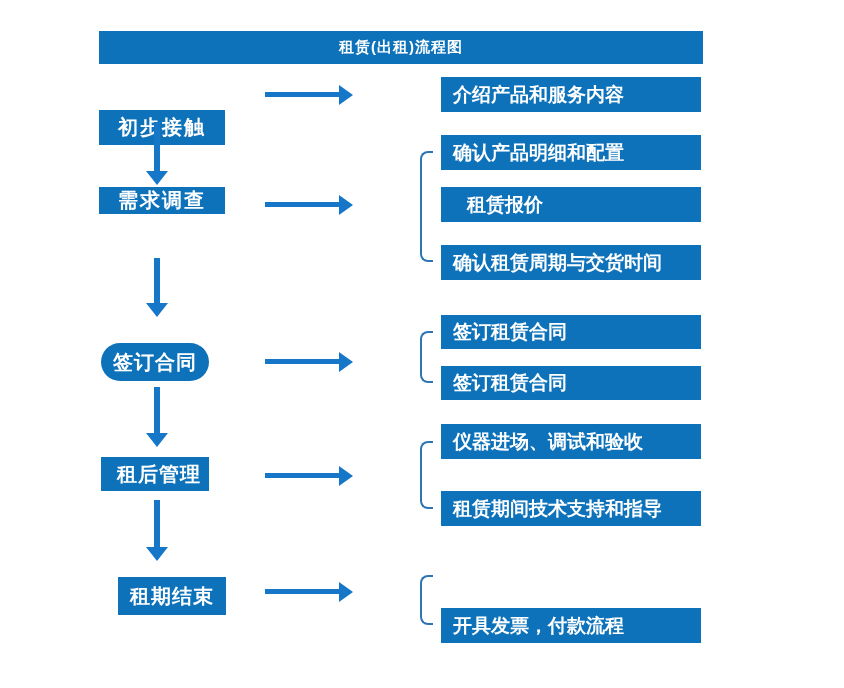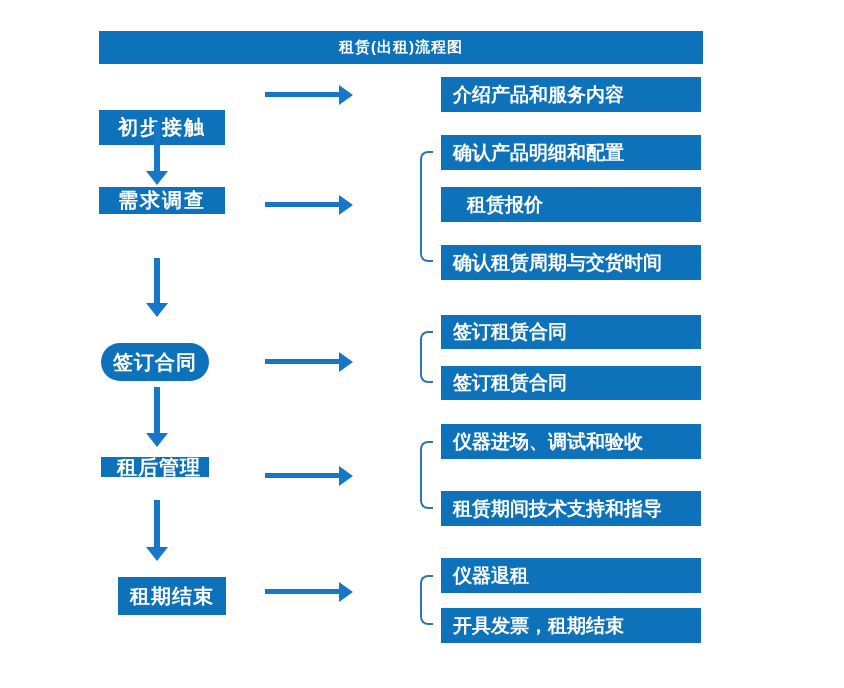--- a/index.html
+++ b/index.html
@@ -22,21 +22,21 @@
   }
 
   .lbox{
     position:absolute;background:var(--box-blue);color:var(--text-white);
     display:flex;align-items:center;justify-content:center;
     font-size:20px;font-weight:bold;letter-spacing:2px;
   }
   .lbox1{left:99px;top:78px;width:126px;height:35px;margin-top:32px;}
   .lbox2{left:99px;top:187px;width:126px;height:27px;}
   .lbox3{left:101px;top:343px;width:108px;height:38px;letter-spacing:1px;border-radius:19px;}
-  .lbox4{left:101px;top:457px;width:108px;height:20px;letter-spacing:1px;padding-left:8px;}
+  .lbox4{left:101px;top:457px;width:108px;height:34px;letter-spacing:1px;padding-left:8px;}
   .lbox5{left:101px;top:577px;width:108px;height:38px;letter-spacing:1px;margin-left:17px;}
 
   .rbox{
     position:absolute;left:441px;width:260px;height:35px;
     background:var(--box-blue);color:var(--text-white);
     display:flex;align-items:center;
     padding-left:12px;font-size:19px;font-weight:bold;
     white-space:nowrap;
   }
   .d0{top:77px;}  .d1{top:135px;} .d2{top:187px;padding-left:26px;} .d3{top:245px;}
@@ -144,16 +144,15 @@
   <div class="bracket b4"></div>
 
   <div class="rbox d0">介绍产品和服务内容</div>
   <div class="rbox d1">确认产品明细和配置</div>
   <div class="rbox d2">租赁报价</div>
   <div class="rbox d3">确认租赁周期与交货时间</div>
   <div class="rbox d4">签订租赁合同</div>
   <div class="rbox d5">签订租赁合同</div>
   <div class="rbox d6">仪器进场、调试和验收</div>
   <div class="rbox d7">租赁期间技术支持和指导</div>
-  <div class="rbox d8">仪器退租</div>
-  <div class="rbox d9">开具发票，租期结束</div>
+  <div class="rbox d9">开具发票，付款流程</div>
 
 </div>
 
 </body></html>

